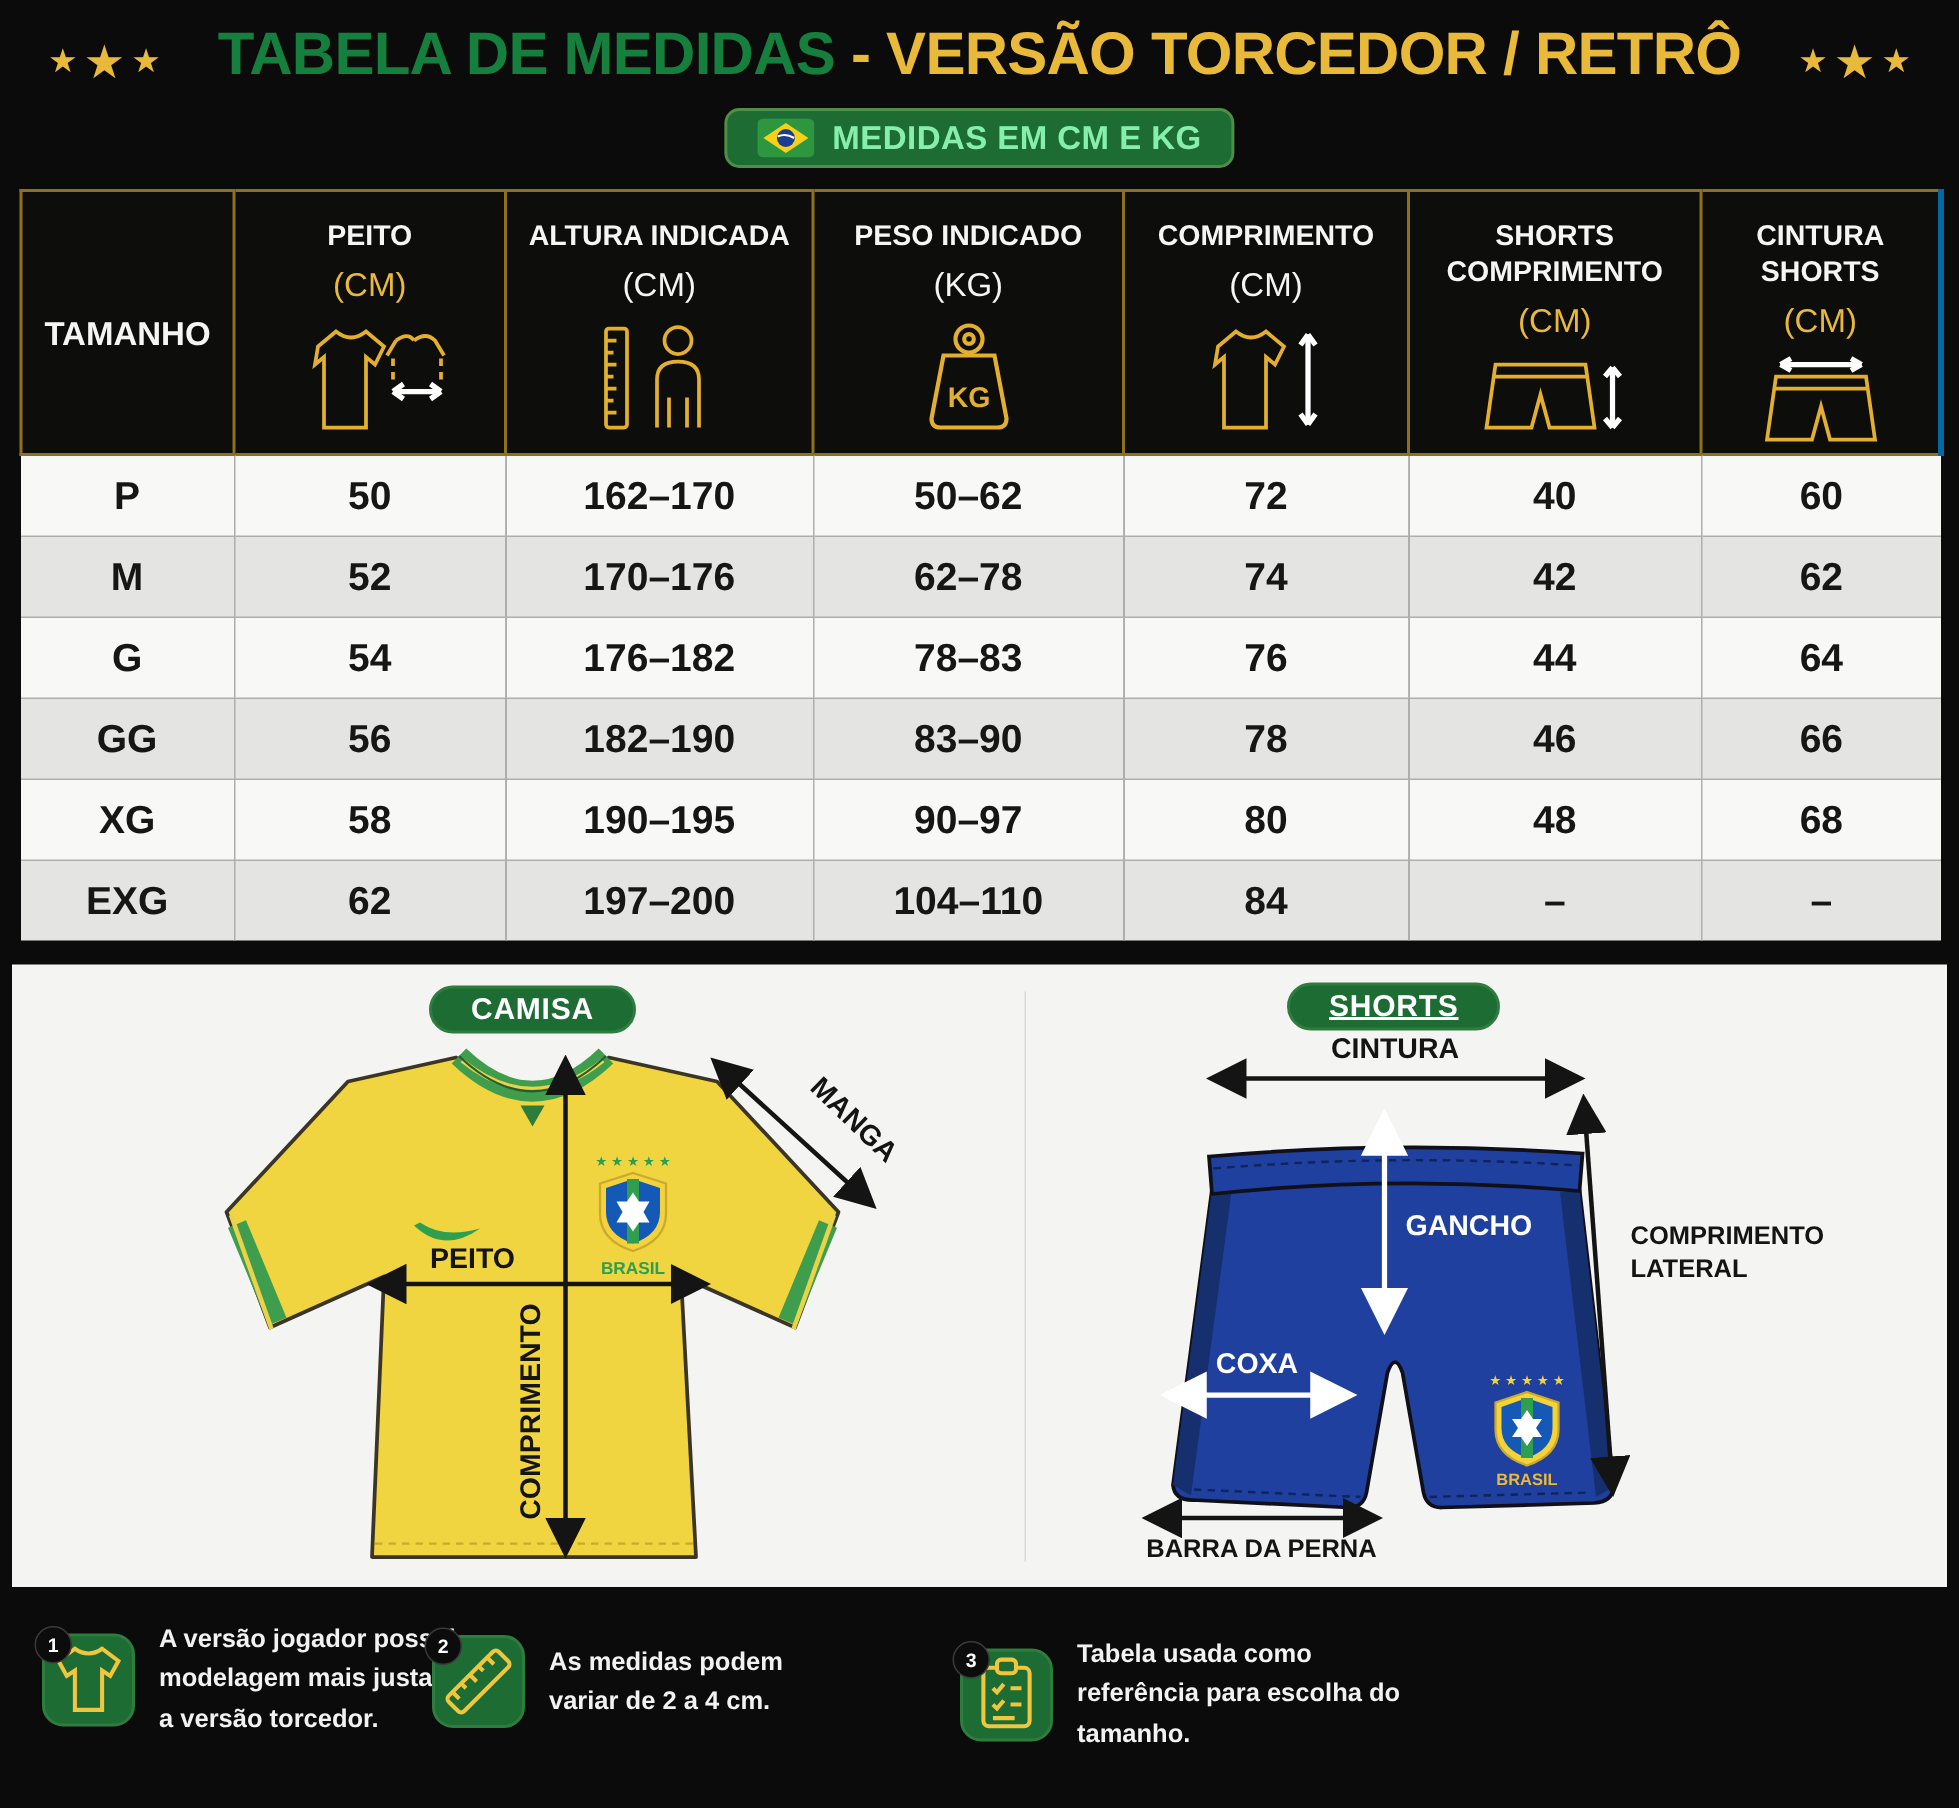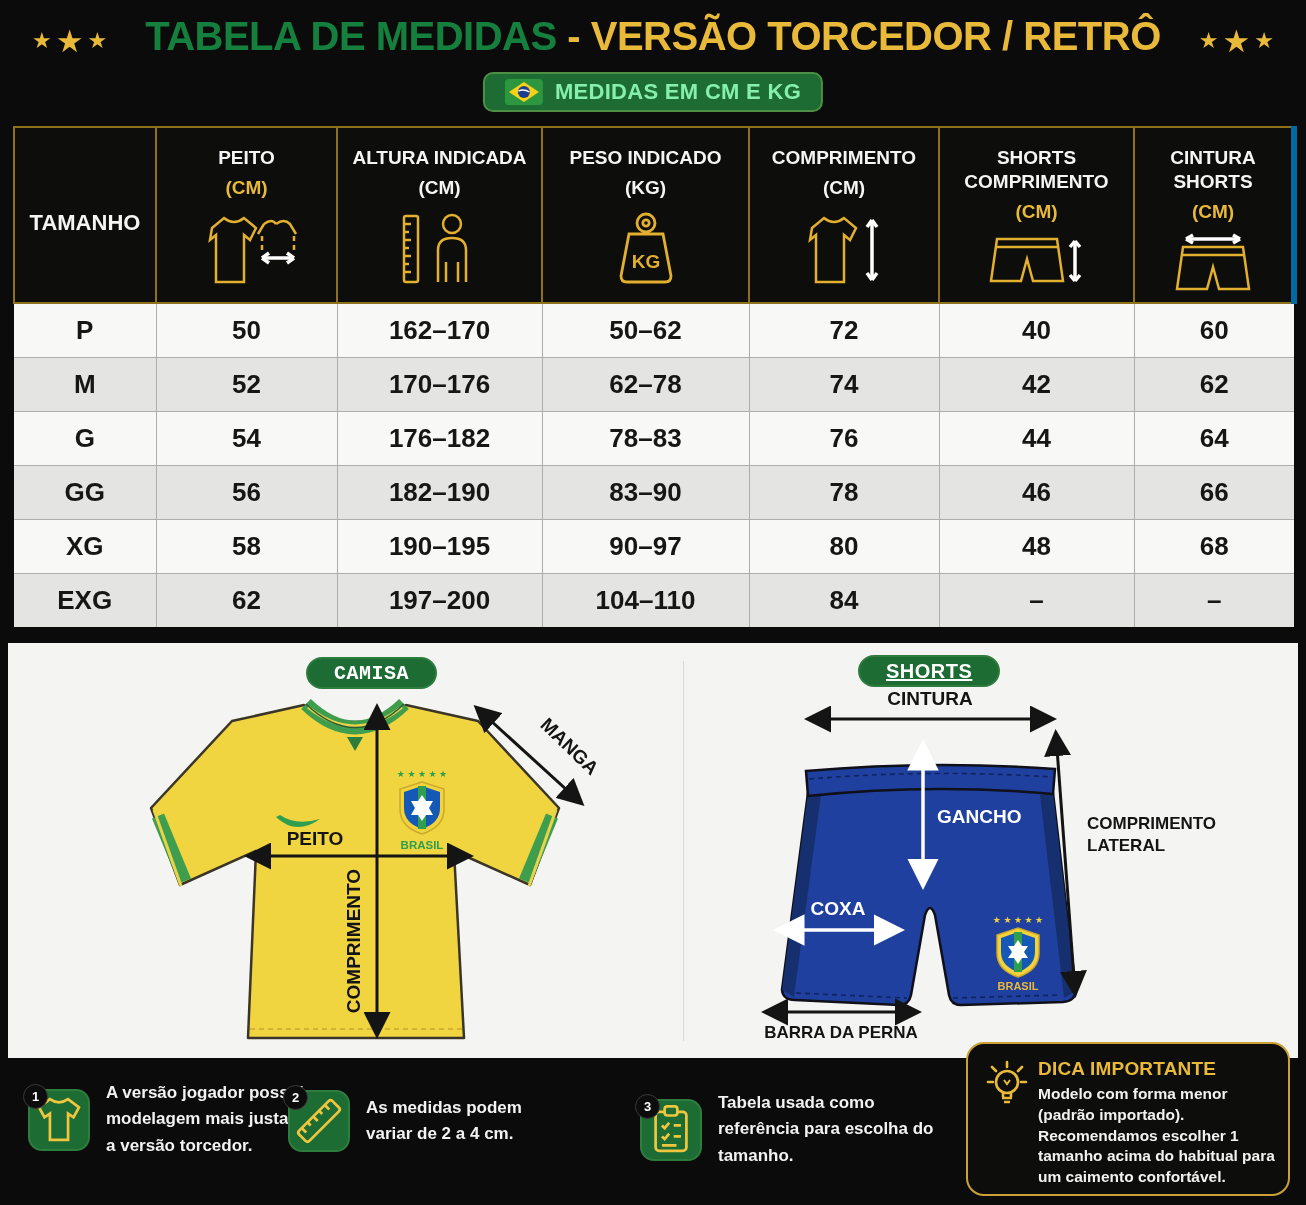--- a/index.html
+++ b/index.html
@@ -22,45 +22,45 @@
     background:#1d6c33;border:2px solid #4f8f45;border-radius:10px;box-sizing:border-box;
   }
   .unit-pill .pill-label{color:#86efac;font-size:22px;font-weight:bold;letter-spacing:.3px;}
   
   .size-table{position:absolute;left:13px;top:126px;width:1280px;border-collapse:collapse;table-layout:fixed;}
   .size-table thead th{
     background:#0d0d0c;color:#f5f5f5;vertical-align:top;padding-top:18px;height:155px;
     border-left:2px solid #8f711c;border-top:2px solid #8f711c;border-bottom:2px solid #8f711c;
     font-size:19px;font-weight:bold;line-height:1.25;
   }
-  .size-table thead th:last-child{border-right:6px solid #0369a1;}
+  .size-table thead th:last-child{border-right:4px solid #0369a1;}
   .size-table thead th.size-col{vertical-align:middle;padding-top:16px;font-size:22px;}
   .th-inner{display:flex;flex-direction:column;align-items:center;gap:6px;height:100%;}
-  .th-unit{font-size:19px;font-weight:bold;}
+  .th-unit{font-size:22px;font-weight:normal;}
   .u-gold{color:#e9b93a;}
   .u-white{color:#f5f5f5;}
   .th-icon{margin-top:4px;}
   .size-table tbody td{
     height:51px;text-align:center;font-size:26px;font-weight:bold;color:#161616;
     border:1px solid #aeaeac;
   }
   .size-table tbody tr:nth-child(odd) td{background:#f8f8f7;}
   .size-table tbody tr:nth-child(even) td{background:#e4e4e2;}
   .size-table tbody td:first-child{border-left:none;}
   .size-table tbody td:last-child{border-right:none;}
   .size-table tbody tr:last-child td{border-bottom:none;}
   
   .diagram-panel{position:absolute;left:8px;top:643px;width:1290px;height:415px;background:#f4f4f2;}
   .panel-divider{position:absolute;left:675px;top:18px;width:1px;height:380px;background:#d8d8d6;}
   .diagram-badge{
     position:absolute;height:32px;padding:0 26px;display:flex;align-items:center;justify-content:center;
     background:#1d6c33;border:2px solid #2f7c3f;border-radius:17px;box-sizing:border-box;
     color:#fff;font-size:20px;font-weight:bold;letter-spacing:.5px;
   }
-  .badge-camisa{left:298px;top:14px;font-family:Liberation Mono, monospace;}
+  .badge-camisa{left:278px;top:14px;}
   .badge-shorts{left:850px;top:12px;text-decoration:underline;}
   .diagram-svg{position:absolute;top:0;}
   svg text{font-family:"Liberation Sans","DejaVu Sans",sans-serif;font-weight:bold;}
   .lbl-dark{fill:#141414;font-size:19px;}
   .lbl-white{fill:#ffffff;font-size:19px;}
   .lbl-sm{fill:#141414;font-size:17px;}
   
   .note{position:absolute;display:flex;align-items:center;gap:16px;}
   .note-icon{position:relative;width:62px;height:62px;background:#1d6c33;border:2px solid #2f7c3f;border-radius:14px;box-sizing:border-box;flex:none;}
   .note-num{
@@ -402,24 +402,14 @@
       <div class="note-num">3</div>
       <svg width="58" height="58" viewBox="0 0 64 64" fill="none" stroke="#f0c63e" stroke-width="3">
         <rect x="15" y="12" width="34" height="43" rx="4"></rect>
         <rect x="25" y="6" width="14" height="10" rx="3" fill="#1d6c33"></rect>
         <path d="M22 27 l3 3 5 -6 M35 27 h8 M22 39 l3 3 5 -6 M35 39 h8 M22 49 h16"></path>
       </svg>
     </div>
     <div class="note-text">Tabela usada como referência para escolha do tamanho.</div>
   </div>
 
-  <div class="tip-box">
-    <svg class="tip-bulb" width="46" height="52" viewBox="0 0 46 52" fill="none" stroke="#e9b93a" stroke-width="2.6">
-      <circle cx="23" cy="24" r="11"></circle>
-      <path d="M19 35 L19 39 M27 35 L27 39 M18 40 h10 M20 44 h6"></path>
-      <path d="M23 4 v5 M8 9 l4 4 M38 9 l-4 4 M4 24 h5 M37 24 h5" stroke-linecap="round"></path>
-      <path d="M20 22 l3 4 3 -4" stroke-width="2"></path>
-    </svg>
-    <div class="tip-title">DICA IMPORTANTE</div>
-    <div class="tip-text">Modelo com forma menor (padrão importado). Recomendamos escolher 1 tamanho acima do habitual para um caimento confortável.</div>
-  </div>
 
 </div>
 
 </body></html>

